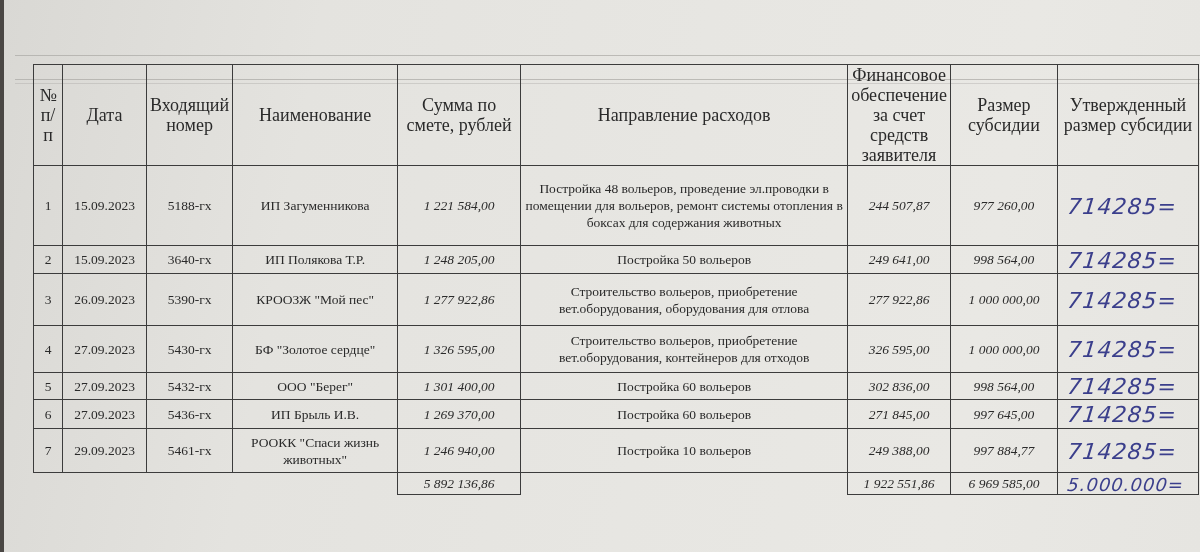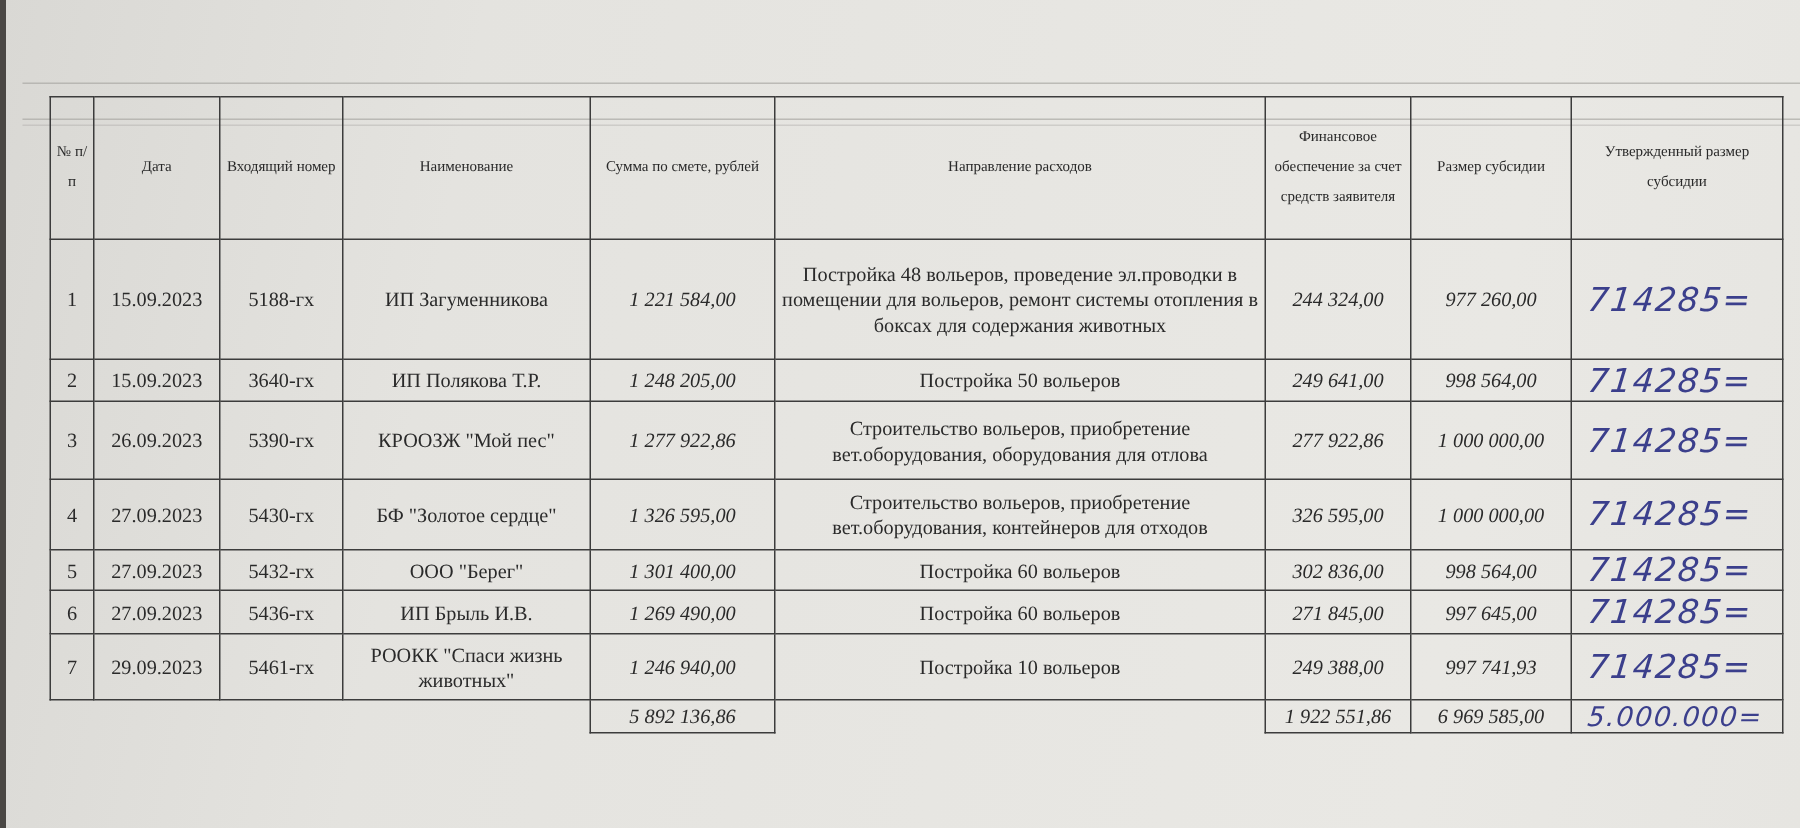--- a/index.html
+++ b/index.html
@@ -12,21 +12,21 @@
   .left-edge { position: absolute; left: 0; top: 0; width: 4px; height: 552px; background: #4a4744; }
   .bleed-line { position: absolute; height: 1px; background: #a9a8a4; opacity: .7; }
   .sheet-table {
     position: absolute; left: 33px; top: 64px; border-collapse: collapse;
     table-layout: fixed; font-size: 13.5px;
   }
   .sheet-table td {
     border: 1.5px solid #3c3c3c; text-align: center; vertical-align: middle;
     padding: 0 3px; line-height: 17px; overflow: hidden;
   }
-  .sheet-table thead td { font-size: 10px; line-height: 20px; }
+  .sheet-table thead td { font-size: 18px; line-height: 20px; }
   .num { font-size: 13.5px; font-style: italic; }
   .hand {
     font-family: "DejaVu Sans", sans-serif; color: #3b3f8c; font-style: italic;
     font-size: 22px; letter-spacing: 1px; text-align: left !important; padding-left: 10px !important;
     transform: skewX(-6deg);
   }
   .no-border { border: none !important; }
   .total-row td.no-border { border-top: 1.5px solid #3c3c3c !important; }
 </style>
 </head>
@@ -63,21 +63,21 @@
     </tr>
   </thead>
   <tbody>
     <tr style="height:80px">
       <td>1</td>
       <td>15.09.2023</td>
       <td>5188-гх</td>
       <td>ИП Загуменникова</td>
       <td class="num">1 221 584,00</td>
       <td>Постройка 48 вольеров, проведение эл.проводки в помещении для вольеров, ремонт системы отопления в боксах для содержания животных</td>
-      <td class="num">244 324,00</td>
+      <td class="num">244 507,87</td>
       <td class="num">977 260,00</td>
       <td class="hand">714285=</td>
     </tr>
     <tr style="height:28px">
       <td>2</td>
       <td>15.09.2023</td>
       <td>3640-гх</td>
       <td>ИП Полякова Т.Р.</td>
       <td class="num">1 248 205,00</td>
       <td>Постройка 50 вольеров</td>
@@ -116,35 +116,35 @@
       <td>Постройка 60 вольеров</td>
       <td class="num">302 836,00</td>
       <td class="num">998 564,00</td>
       <td class="hand">714285=</td>
     </tr>
     <tr style="height:29px">
       <td>6</td>
       <td>27.09.2023</td>
       <td>5436-гх</td>
       <td>ИП Брыль И.В.</td>
-      <td class="num">1 269 490,00</td>
+      <td class="num">1 269 370,00</td>
       <td>Постройка 60 вольеров</td>
       <td class="num">271 845,00</td>
       <td class="num">997 645,00</td>
       <td class="hand">714285=</td>
     </tr>
     <tr style="height:44px">
       <td>7</td>
       <td>29.09.2023</td>
       <td>5461-гх</td>
       <td>РООКК "Спаси жизнь животных"</td>
       <td class="num">1 246 940,00</td>
       <td>Постройка 10 вольеров</td>
       <td class="num">249 388,00</td>
-      <td class="num">997 741,93</td>
+      <td class="num">997 884,77</td>
       <td class="hand">714285=</td>
     </tr>
     <tr class="total-row" style="height:22px">
       <td class="no-border" colspan="4"></td>
       <td class="num">5 892 136,86</td>
       <td class="no-border"></td>
       <td class="num">1 922 551,86</td>
       <td class="num">6 969 585,00</td>
       <td class="hand" style="font-size:18px">5.000.000=</td>
     </tr>

